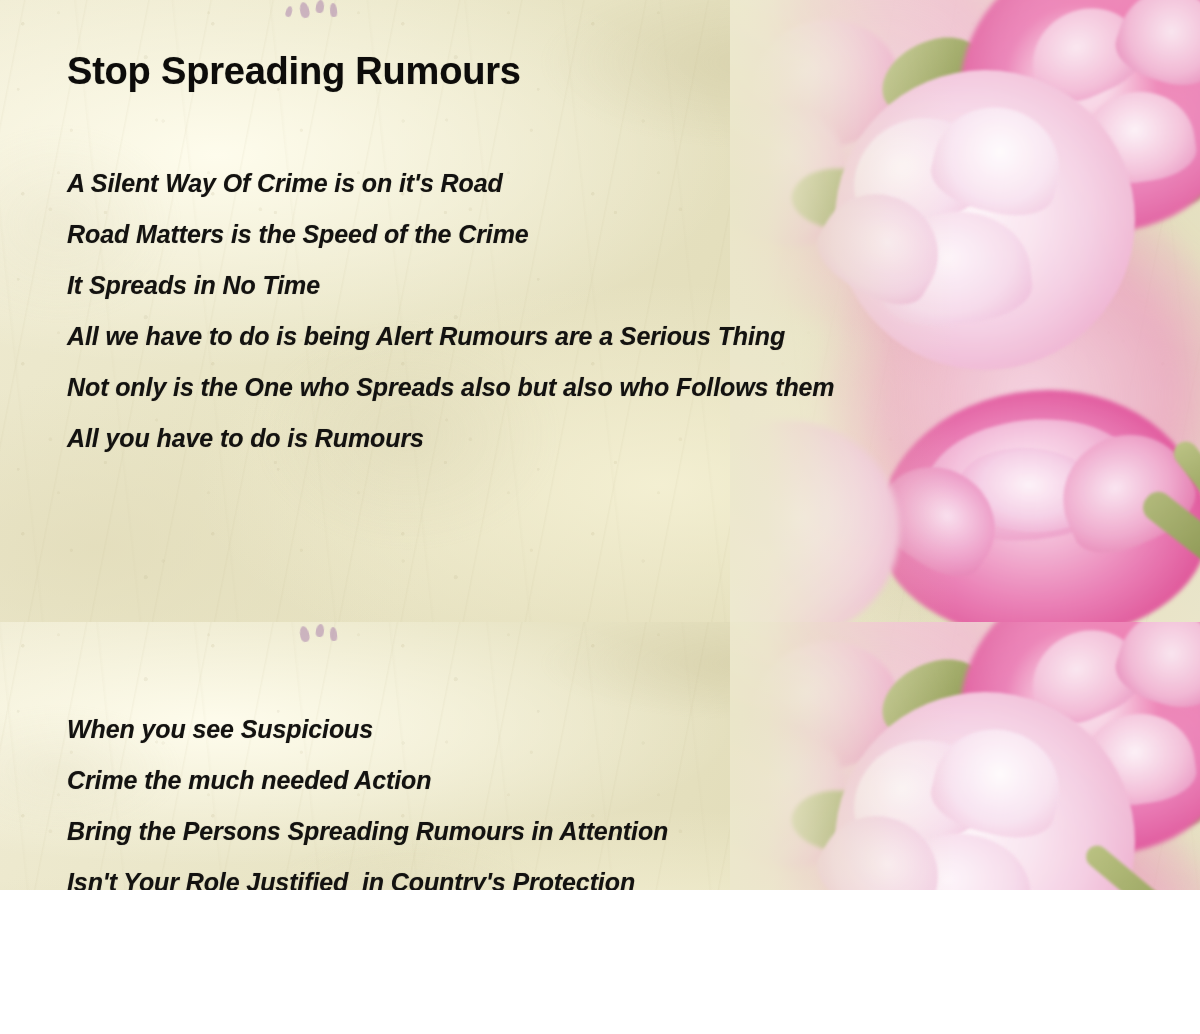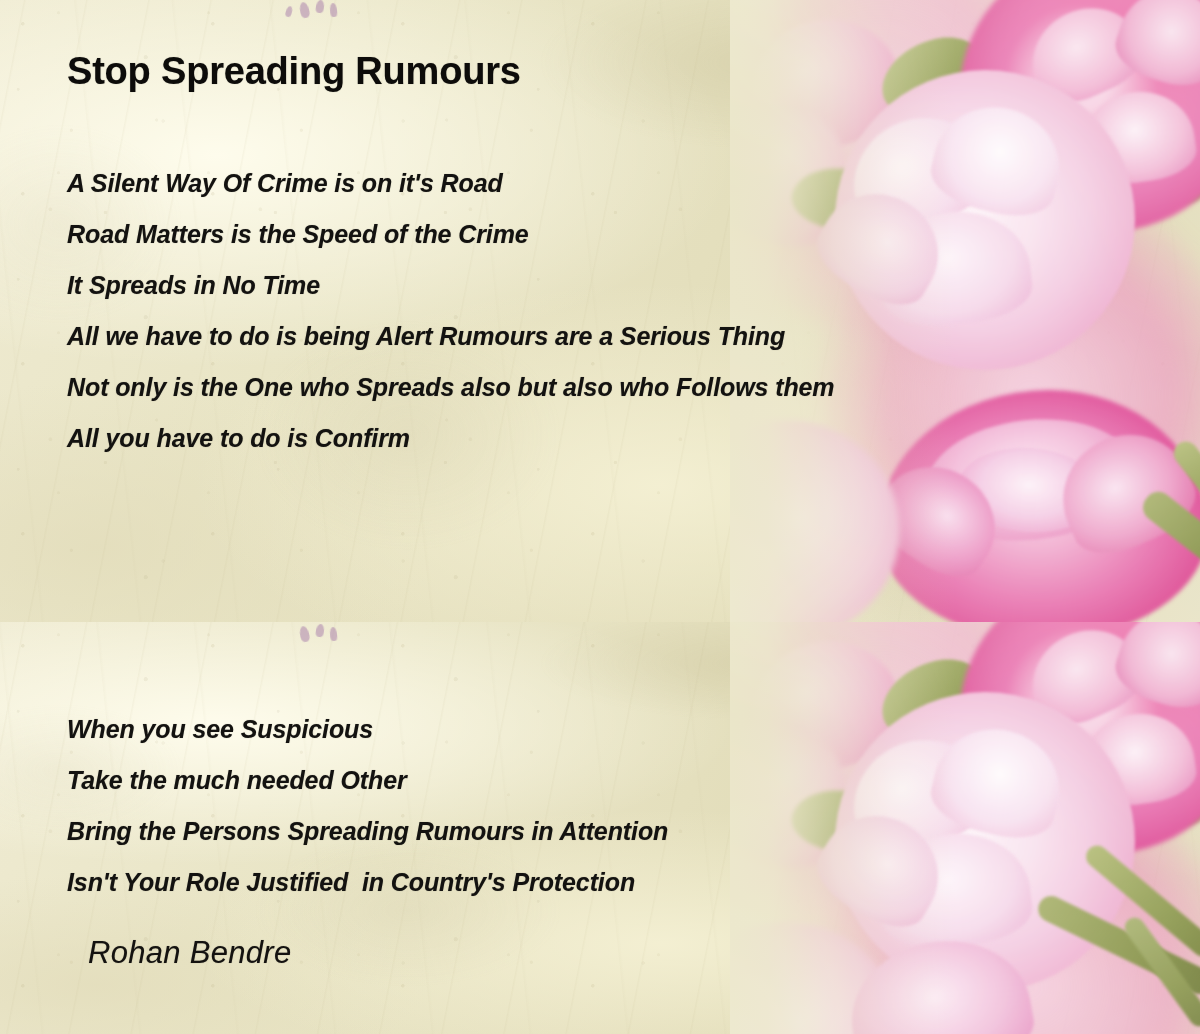--- a/index.html
+++ b/index.html
@@ -5,21 +5,21 @@
 <style>
   html, body {
     margin: 0;
     padding: 0;
     background: #ffffff;
   }
 
   .poem-card {
     position: relative;
     width: 1200px;
-    height: 1034px;
+    height: 890px;
     overflow: hidden;
     font-family: "Liberation Sans", sans-serif;
     background: #e9e4c6;
   }
 
   
   .bg-half {
     position: absolute;
     left: 0;
     width: 1200px;
@@ -391,26 +391,26 @@
   <div class="text-layer">
 
     <div class="poem-title">Stop Spreading Rumours</div>
 
     <div class="stanza one">
       <div class="poem-line">A Silent Way Of Crime is on it's Road</div>
       <div class="poem-line">Road Matters is the Speed of the Crime</div>
       <div class="poem-line">It Spreads in No Time</div>
       <div class="poem-line">All we have to do is being Alert Rumours are a Serious Thing</div>
       <div class="poem-line">Not only is the One who Spreads also but also who Follows them</div>
-      <div class="poem-line">All you have to do is Confirm</div>
+      <div class="poem-line">All you have to do is Rumours</div>
     </div>
 
     <div class="stanza two">
       <div class="poem-line">When you see Suspicious</div>
-      <div class="poem-line">Take the much needed Other</div>
+      <div class="poem-line">Crime the much needed Action</div>
       <div class="poem-line">Bring the Persons Spreading Rumours in Attention</div>
       <div class="poem-line">Isn't Your Role Justified  in Country's Protection</div>
     </div>
 
     <div class="author">Rohan Bendre</div>
   </div>
 
 </div>
 
 </body></html>

